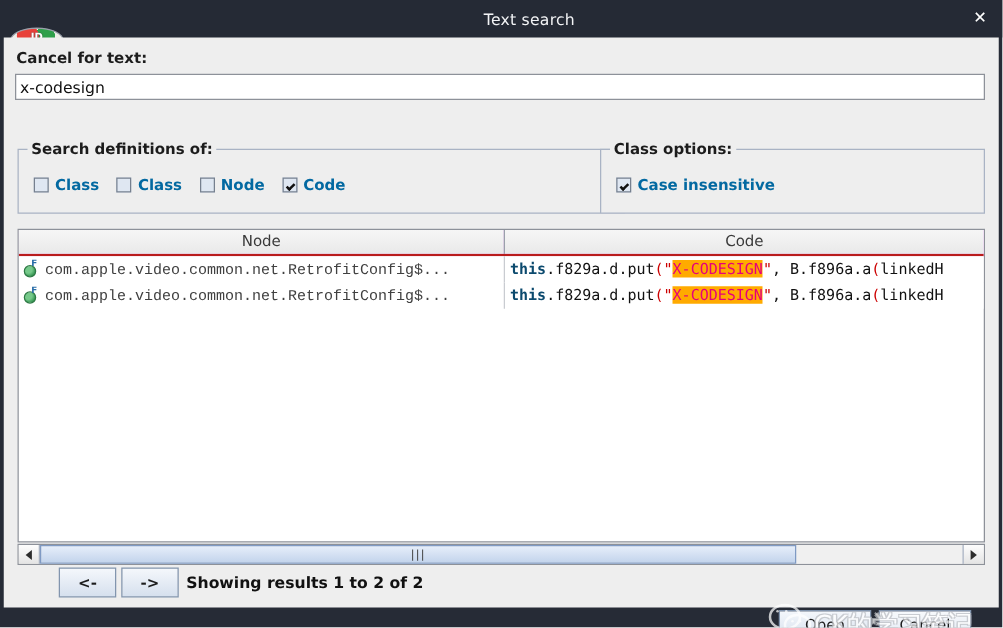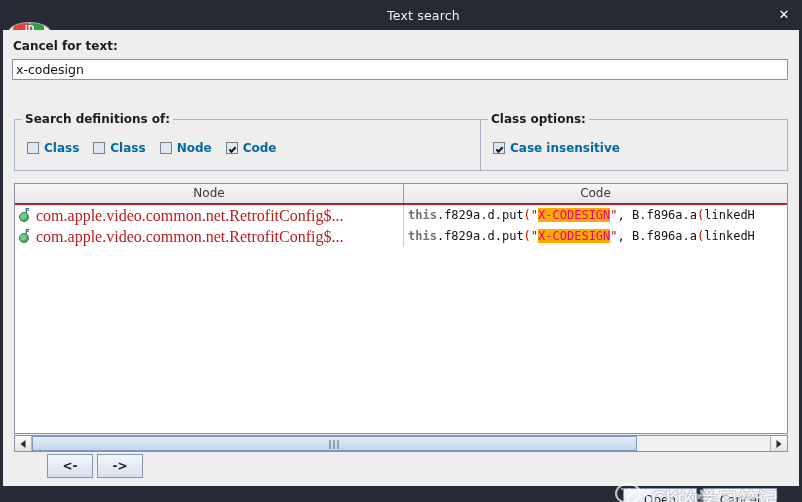--- a/index.html
+++ b/index.html
@@ -233,34 +233,34 @@
   .node-icon .sup {
     position: absolute;
     left: 7px; top: -1px;
     font-size: 7px;
     font-weight: bold;
     color: #2a6ea8;
     font-family: "DejaVu Sans", sans-serif;
     line-height: 7px;
   }
   .node-text {
-    font-family: Liberation Serif, serif;
-    font-size: 16px;
-    color: #b91c1c;
+    font-family: Liberation Mono, monospace;
+    font-size: 12px;
+    color: #404040;
     white-space: nowrap;
   }
   .td.code {
     width: 383px;
     padding-left: 4px;
     font-family: "DejaVu Sans Mono", monospace;
     font-size: 12px;
     color: #111111;
     line-height: 21px;
   }
-  .kw   { color: #737373; font-weight: bold; }
+  .kw   { color: #0c4a6e; font-weight: bold; }
   .par  { color: #cc0000; }
   .hl   { background: #ffaa00; color: #e6007a; }
 
   
   .hscroll {
     position: absolute;
     left: 11px; top: 405px;
     width: 774px; height: 17px;
     background: #ededed;
     border: 1px solid #8d9199;
@@ -487,20 +487,21 @@
           <span class="grip">|||</span>
         </div>
       </div>
       <div class="sb-btn right">
           <span class="arrow"></span>
         </div>
     </div>
 
     <div class="btn" id="btn-prev">&lt;-</div>
     <div class="btn" id="btn-next">-&gt;</div>
+    <div class="status-text">Showing results 1 to 2 of 2</div>
 
     <div class="btn" id="btn-open">Open</div>
     <div class="btn" id="btn-cancel">Cancel</div>
 
     <div class="watermark">
       <div class="wm-logo">
         <span class="bubble-a"></span>
         <span class="bubble-b"></span>
         <span class="dot" style="left:6px;  top:6px;"></span>
         <span class="dot" style="left:13px; top:6px;"></span>

